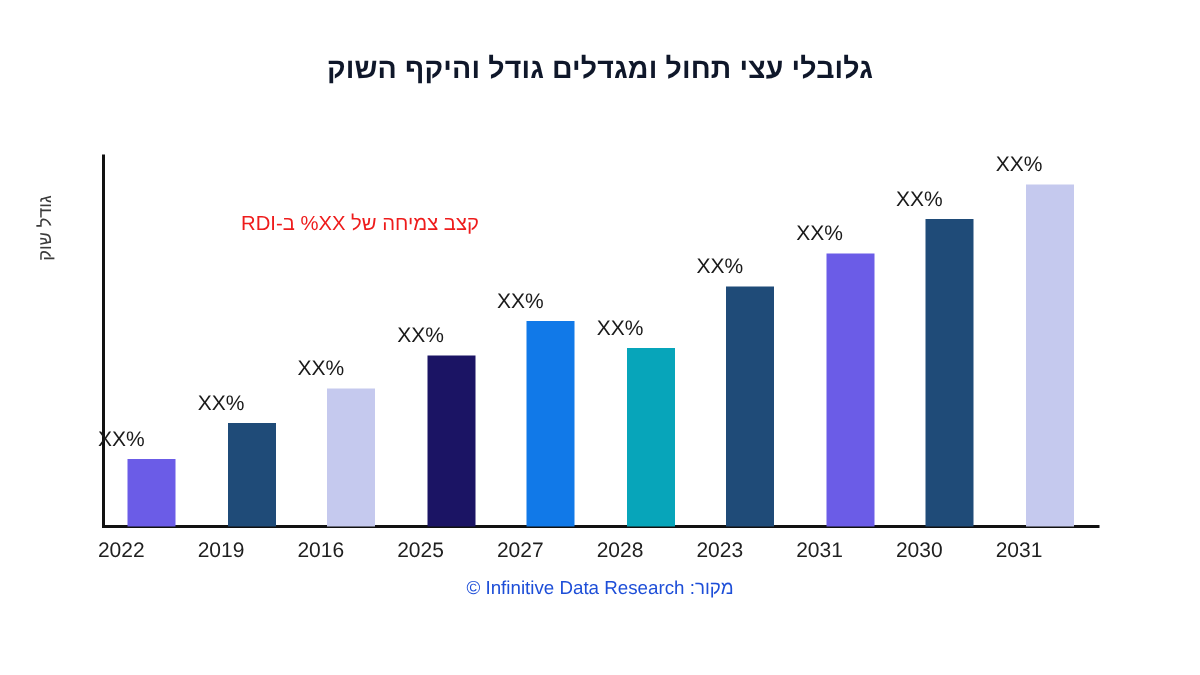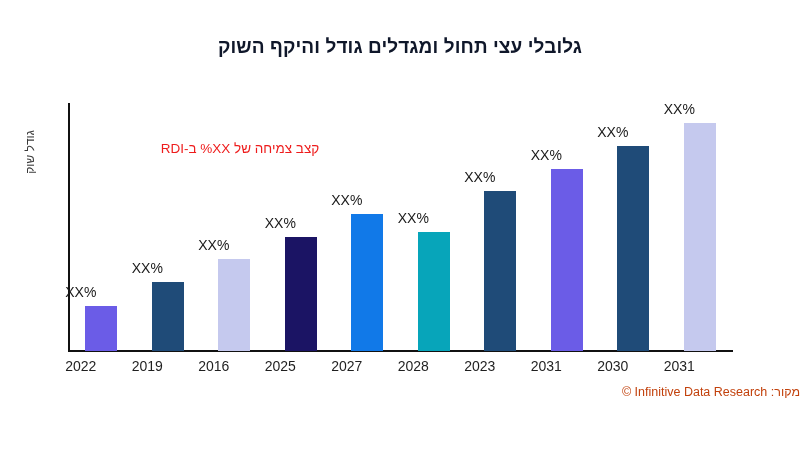--- a/index.html
+++ b/index.html
@@ -123,22 +123,23 @@
     font-size: 14px;
     color: #1f1f1f;
   }
 
   
   #source-note {
     position: absolute;
     left: 0;
     top: 385px;
     width: 800px;
+    text-align: center;
     font-size: 12.5px;
-    color: #c2410c;
+    color: #1d4ed8;
     direction: rtl;
     white-space: nowrap;
   }
 </style>
 </head>
 <body>
 
 <div id="figure">
 
   <div id="chart-title">גלובלי עצי תחול ומגדלים גודל והיקף השוק</div>

